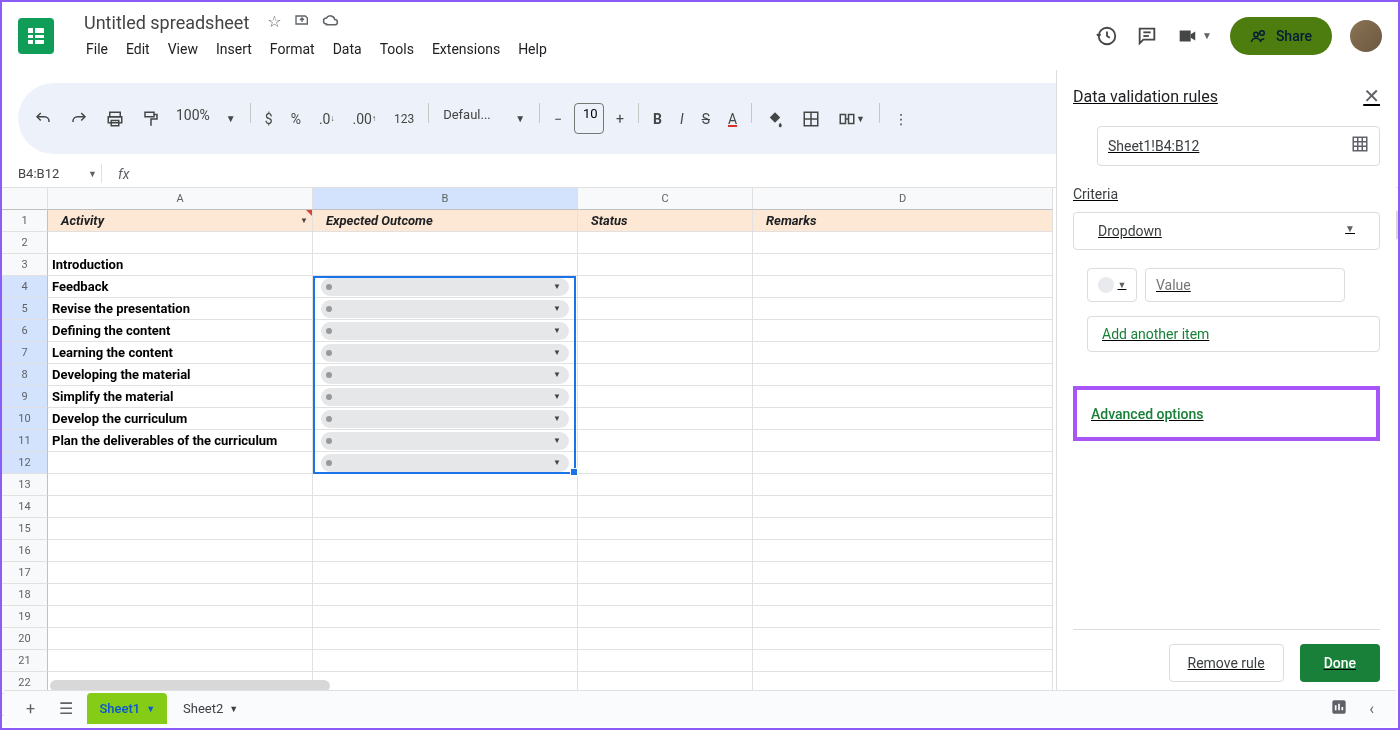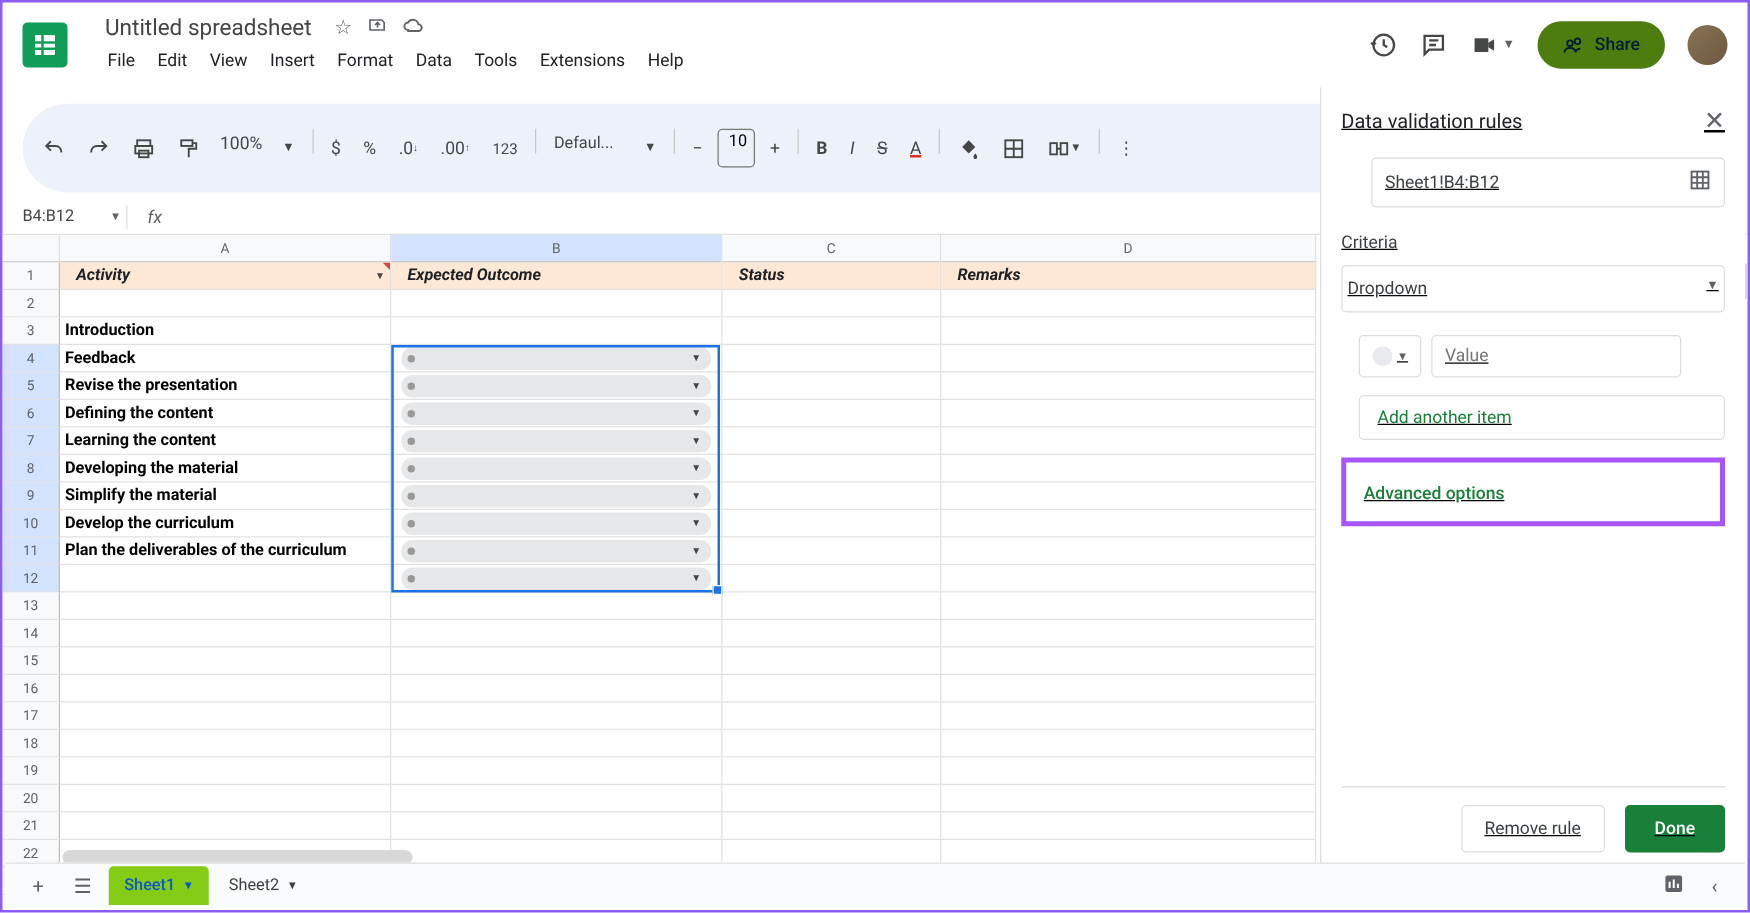--- a/index.html
+++ b/index.html
@@ -72,27 +72,27 @@
 
 
 .side-panel { width: 340px; border-left: 1px solid #dadce0; padding: 16px 16px 0; display: flex; flex-direction: column; position: absolute; right: 2px; top: 68px; bottom: 32px; background: #fff; text-decoration: underline; }
 .sp-header { display: flex; justify-content: space-between; align-items: center; margin-bottom: 20px; }
 .sp-title { font-size: 16px; color: #202124; font-weight: 400; }
 .sp-close { cursor: pointer; color: #5f6368; font-size: 20px; line-height: 1; }
 .sp-label { font-size: 14px; color: #3c4043; margin-bottom: 10px; }
 .sp-range-input { display: flex; border: 1px solid #dadce0; border-radius: 4px; padding: 8px 10px; margin-bottom: 20px; align-items: center; margin-left: 24px; }
 .sp-range-input input { border: none; flex: 1; font-size: 14px; outline: none; color: #3c4043; }
 .sp-grid-icon { color: #5f6368; }
-.sp-select { border: 1px solid #dadce0; border-radius: 4px; padding: 10px 4px; font-size: 14px; color: #3c4043; margin-bottom: 18px; display: flex; justify-content: space-between; cursor: pointer; }
+.sp-select { border: 1px solid #dadce0; border-radius: 4px; padding: 10px 24px; font-size: 14px; color: #3c4043; margin-bottom: 18px; display: flex; justify-content: space-between; cursor: pointer; }
 .sp-option-row { display: flex; gap: 8px; margin-bottom: 14px; align-items: center; padding-left: 14px; }
 .sp-color-chip { width: 50px; height: 34px; border: 1px solid #dadce0; border-radius: 4px; display: flex; align-items: center; justify-content: center; gap: 4px; }
 .sp-color-dot { width: 16px; height: 16px; border-radius: 50%; background: #e8eaed; }
 .sp-value-input { flex: 0 0 148px; border: 1px solid #dadce0; border-radius: 4px; padding: 8px 10px; font-size: 14px; color: #80868b; }
 .sp-add-item { border: 1px solid #dadce0; border-radius: 4px; padding: 9px 14px; font-size: 14px; color: #188038; cursor: pointer; display: inline-block; margin-bottom: 14px; margin-left: 14px; }
-.sp-advanced-box { border: 4px solid #a855f7; padding: 14px 14px; display: inline-block; margin-bottom: auto; }
+.sp-advanced-box { border: 4px solid #a855f7; padding: 14px 14px; display: inline-block; margin-bottom: auto; margin-top: 20px; }
 .sp-advanced { font-size: 14px; color: #188038; cursor: pointer; font-weight: 500; }
 .sp-footer { border-top: 1px solid #dadce0; padding: 14px 0; display: flex; justify-content: flex-end; gap: 16px; margin-top: auto; }
 .sp-remove { border: 1px solid #dadce0; border-radius: 4px; padding: 10px 18px; font-size: 14px; color: #3c4043; background: #fff; cursor: pointer; }
 .sp-done { background: #188038; color: #fff; border: none; border-radius: 4px; padding: 10px 24px; font-size: 14px; font-weight: 500; cursor: pointer; }
 
 
 .bottom { position: absolute; bottom: 2px; left: 2px; right: 2px; height: 36px; border-top: 1px solid #e0e0e0; display: flex; align-items: center; padding: 0 12px; gap: 4px; background: #f9fbfd; }
 .bt-btn { padding: 6px 10px; color: #5f6368; cursor: pointer; border-radius: 4px; font-size: 16px; }
 .sheet-tab { padding: 8px 12px; font-size: 13px; color: #3c4043; cursor: pointer; display: flex; align-items: center; gap: 6px; border-radius: 4px 4px 0 0; }
 .sheet-tab.active { background: #84cc16; color: #0b57d0; font-weight: 500; }

